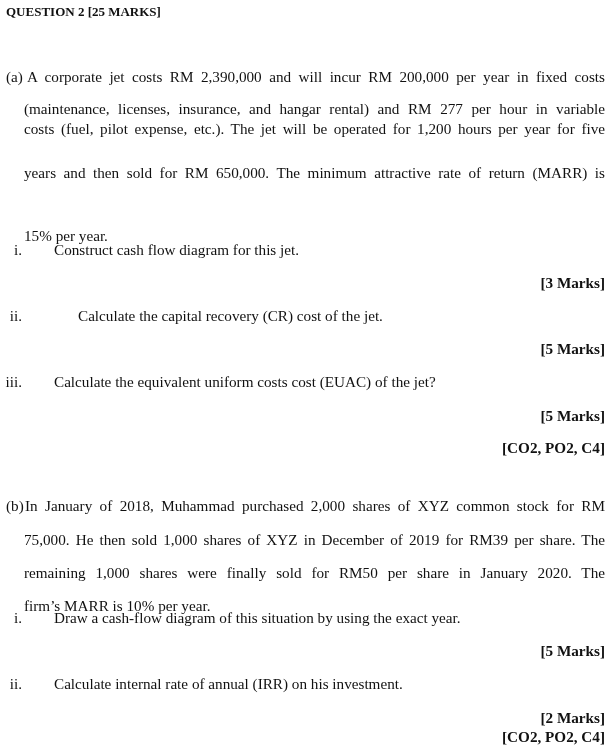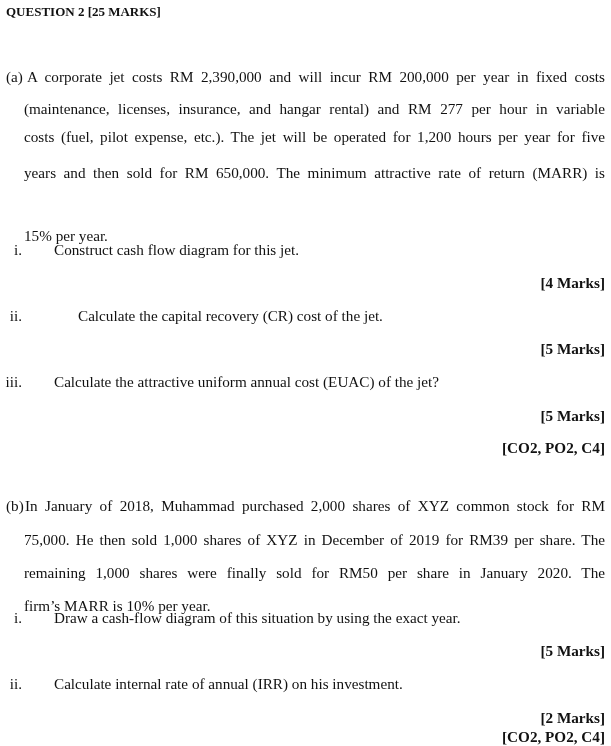--- a/index.html
+++ b/index.html
@@ -18,34 +18,34 @@
 </style>
 </head>
 <body>
 
 <div class="abs title">QUESTION 2 [25 MARKS]</div>
 
 <div>
   <div class="abs label" style="left:6px; top:68px;">(a)</div>
   <div class="abs para-line justify" style="left:27px; top:68px; width:578px;">A corporate jet costs RM 2,390,000 and will incur RM 200,000 per year in fixed costs</div>
   <div class="abs para-line justify" style="left:24px; top:100px; width:581px;">(maintenance, licenses, insurance, and hangar rental) and RM 277 per hour in variable</div>
-  <div class="abs para-line justify" style="left:24px; top:128px; width:581px;">costs (fuel, pilot expense, etc.). The jet will be operated for 1,200 hours per year for five</div>
+  <div class="abs para-line justify" style="left:24px; top:120px; width:581px;">costs (fuel, pilot expense, etc.). The jet will be operated for 1,200 hours per year for five</div>
   <div class="abs para-line justify" style="left:24px; top:164px; width:581px;">years and then sold for RM 650,000. The minimum attractive rate of return (MARR) is</div>
   <div class="abs para-line" style="left:24px; top:196px;margin-top:31px;">15% per year.</div>
 
   <div class="abs roman" style="left:-6px; top:241px;">i.</div>
   <div class="abs para-line" style="left:54px; top:241px;text-align:center;">Construct cash flow diagram for this jet.</div>
-  <div class="abs marks" style="top:274px;">[4 Marks]</div>
+  <div class="abs marks" style="top:274px;">[3 Marks]</div>
 
   <div class="abs roman" style="left:-6px; top:307px;">ii.</div>
   <div class="abs para-line" style="left:54px; top:307px;margin-left:24px;">Calculate the capital recovery (CR) cost of the jet.</div>
   <div class="abs marks" style="top:340px;">[5 Marks]</div>
 
   <div class="abs roman" style="left:-6px; top:373px;">iii.</div>
-  <div class="abs para-line" style="left:54px; top:373px;">Calculate the attractive uniform annual cost (EUAC) of the jet?</div>
+  <div class="abs para-line" style="left:54px; top:373px;">Calculate the equivalent uniform costs cost (EUAC) of the jet?</div>
   <div class="abs marks" style="top:407px;">[5 Marks]</div>
 
   <div class="abs marks" style="top:439px;">[CO2, PO2, C4]</div>
 </div>
 
 <div>
   <div class="abs label" style="left:6px; top:497px;">(b)</div>
   <div class="abs para-line justify" style="left:25px; top:497px; width:580px;">In January of 2018, Muhammad purchased 2,000 shares of XYZ common stock for RM</div>
   <div class="abs para-line justify" style="left:24px; top:531px; width:581px;">75,000. He then sold 1,000 shares of XYZ in December of 2019 for RM39 per share. The</div>
   <div class="abs para-line justify" style="left:24px; top:564px; width:581px;">remaining 1,000 shares were finally sold for RM50 per share in January 2020. The</div>

